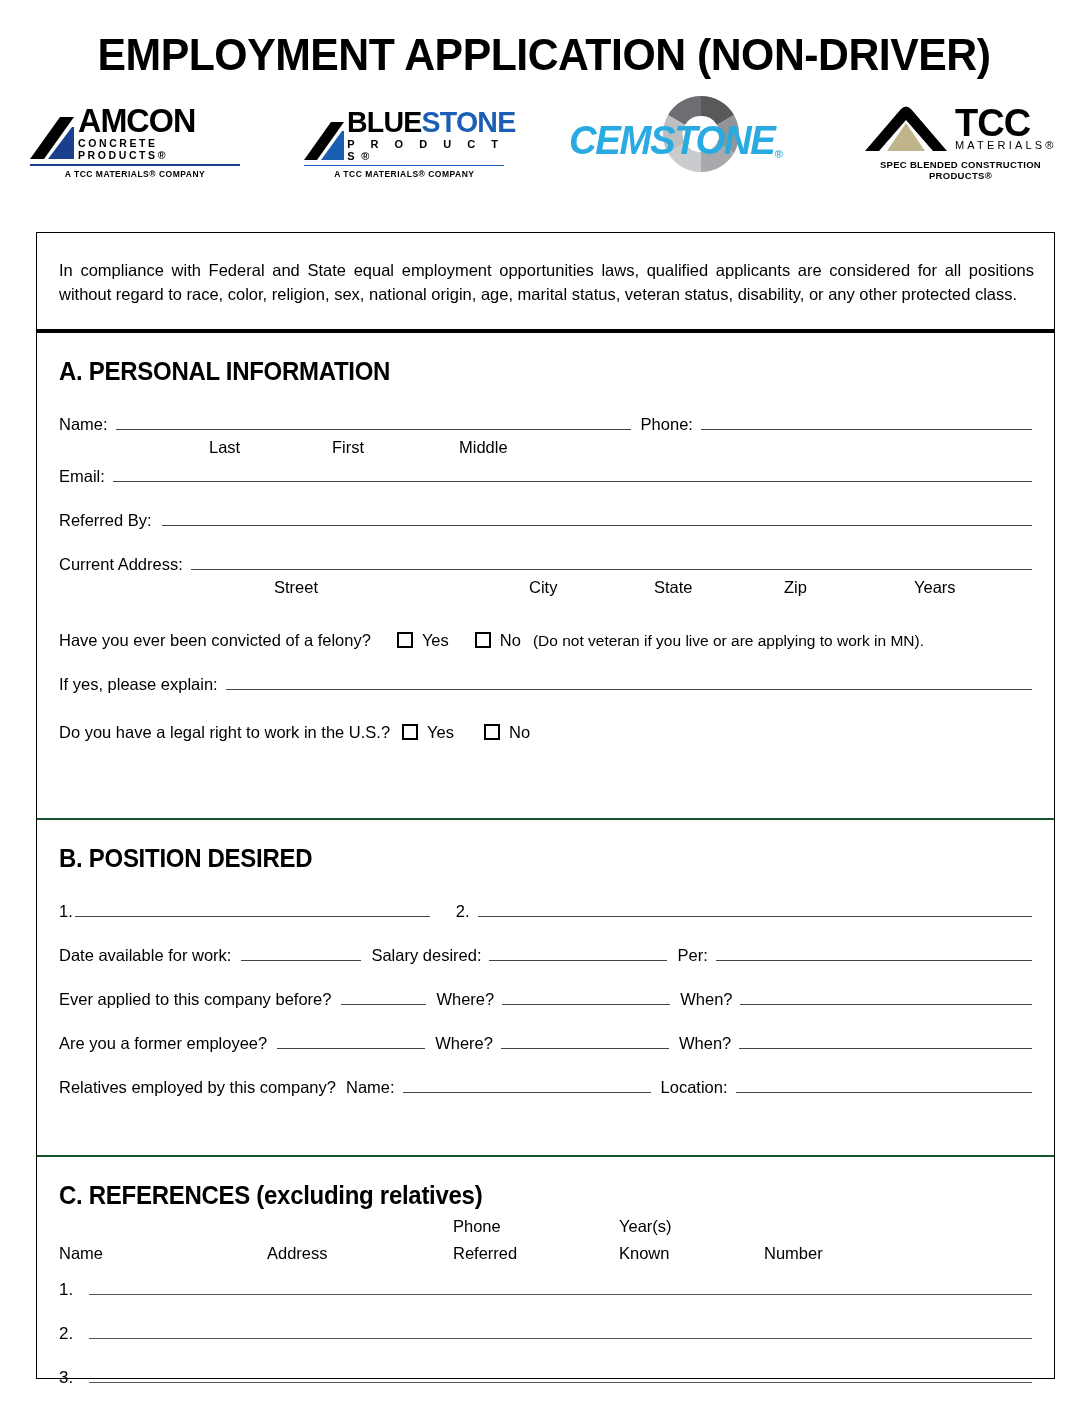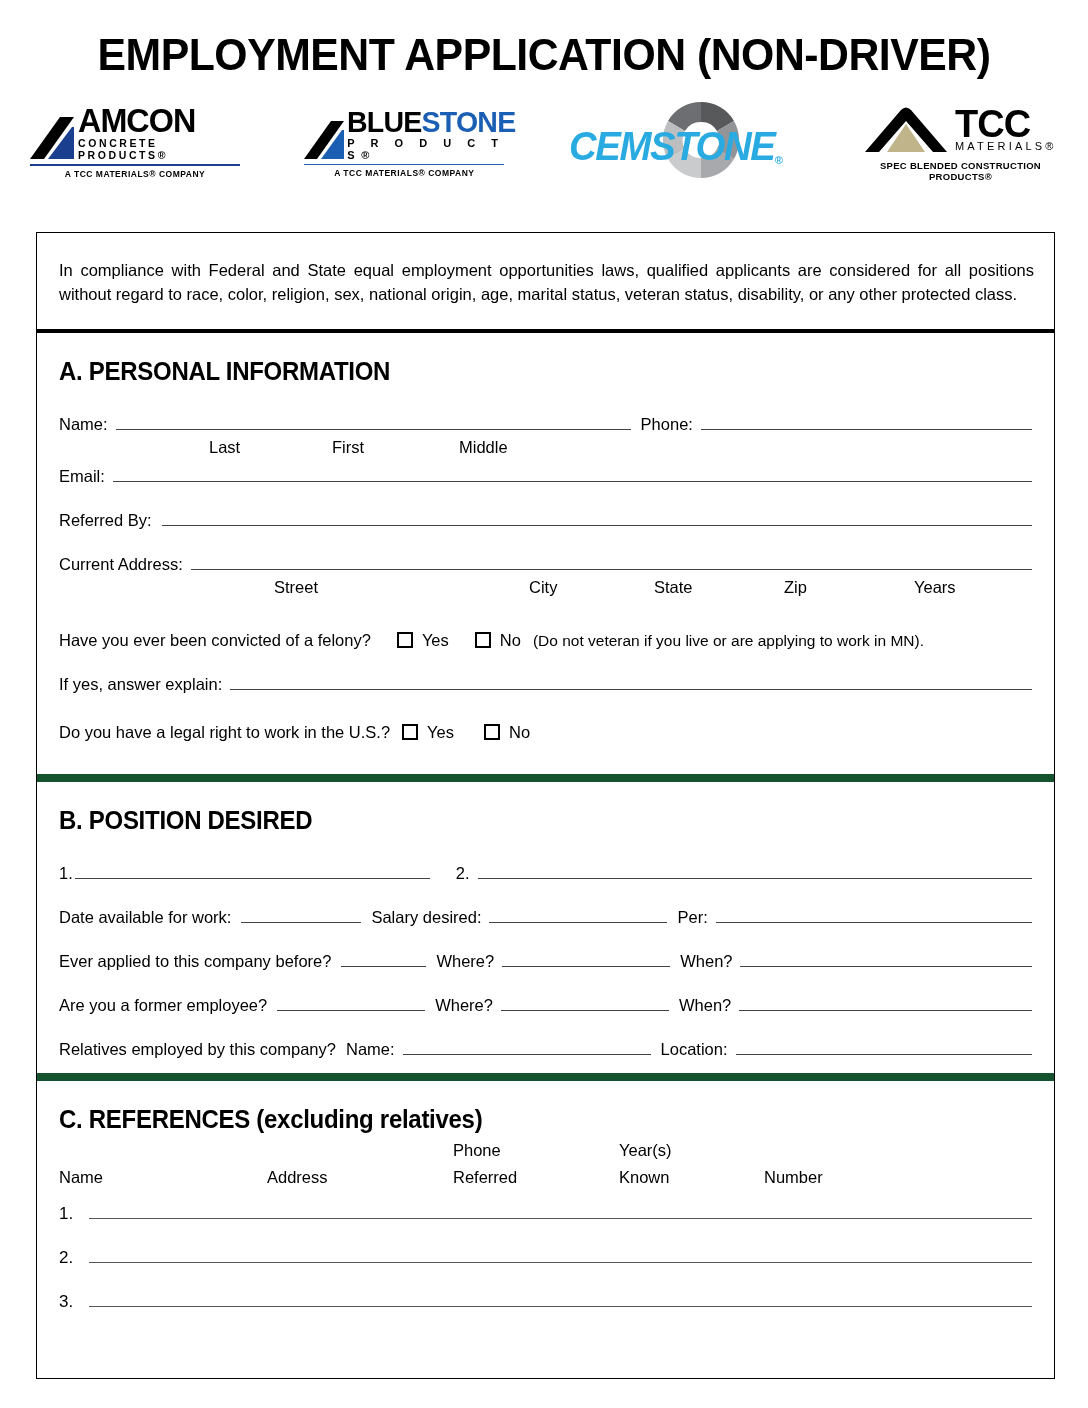--- a/index.html
+++ b/index.html
@@ -24,21 +24,21 @@
     letter-spacing: -0.5px;
     margin: 30px 0 0 0;
     line-height: 1.1;
     transform: scaleX(0.95);
   }
 
   
   .logo-strip {
     display: flex;
     justify-content: space-between;
-    align-items: flex-start;
+    align-items: center;
     padding: 16px 30px 0 30px;
     height: 100px;
     box-sizing: border-box;
   }
   .logo { position: relative; }
 
   
   .amcon { width: 210px; padding-top: 8px; }
   .amcon-top { display: flex; align-items: flex-end; }
   .amcon-mark { width: 44px; height: 46px; flex: none; margin-right: 4px; }
@@ -114,21 +114,21 @@
     padding: 26px 20px 22px 22px;
     font-size: 16.5px;
     line-height: 1.45;
     text-align: justify;
     border-bottom: 4px solid #000;
   }
   .section {
     padding: 20px 22px 10px 22px;
     position: relative;
   }
-  .section + .section { border-top: 8px solid #14532d; }
+  .section + .section { border-top: 2px solid #14532d; margin-top: 44px; }
   .section-title {
     font-size: 25px;
     font-weight: bold;
     letter-spacing: -0.3px;
     margin: 4px 0 26px 0;
     transform: scaleX(0.96);
     transform-origin: left;
   }
 
   
@@ -298,21 +298,21 @@
     <div class="row gap" style="margin-top:28px">
       <span class="lbl">Have you ever been convicted of a felony?</span>
       <span class="cb" style="margin-left:26px"></span>
       <span class="cb-lbl">Yes</span>
       <span class="cb" style="margin-left:26px"></span>
       <span class="cb-lbl">No</span>
       <span class="note">(Do not veteran if you live or are applying to work in MN).</span>
     </div>
 
     <div class="row gap">
-      <span class="lbl">If yes, answer explain:</span>
+      <span class="lbl">If yes, please explain:</span>
       <span class="line grow" style="margin-left:8px"></span>
     </div>
 
     <div class="row gap" style="margin-top:28px;margin-bottom:22px">
       <span class="lbl">Do you have a legal right to work in the U.S.?</span>
       <span class="cb" style="margin-left:12px"></span>
       <span class="cb-lbl">Yes</span>
       <span class="cb" style="margin-left:30px"></span>
       <span class="cb-lbl">No</span>
     </div>

